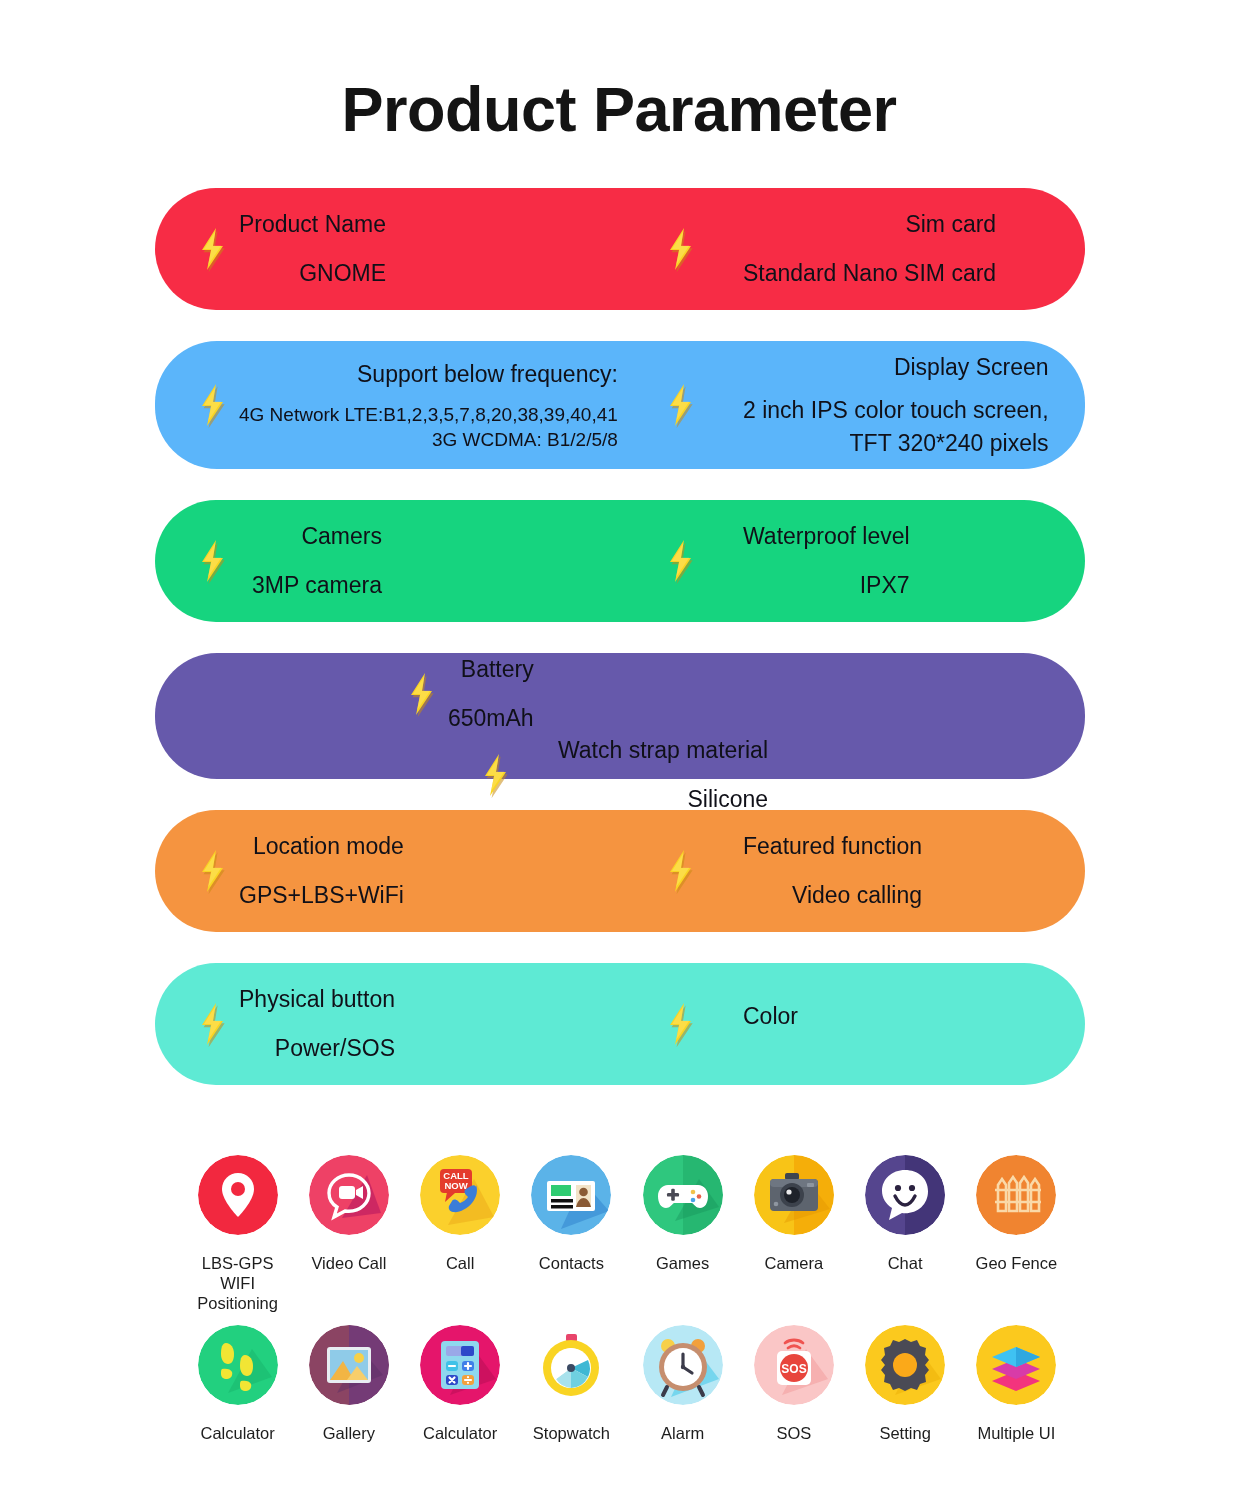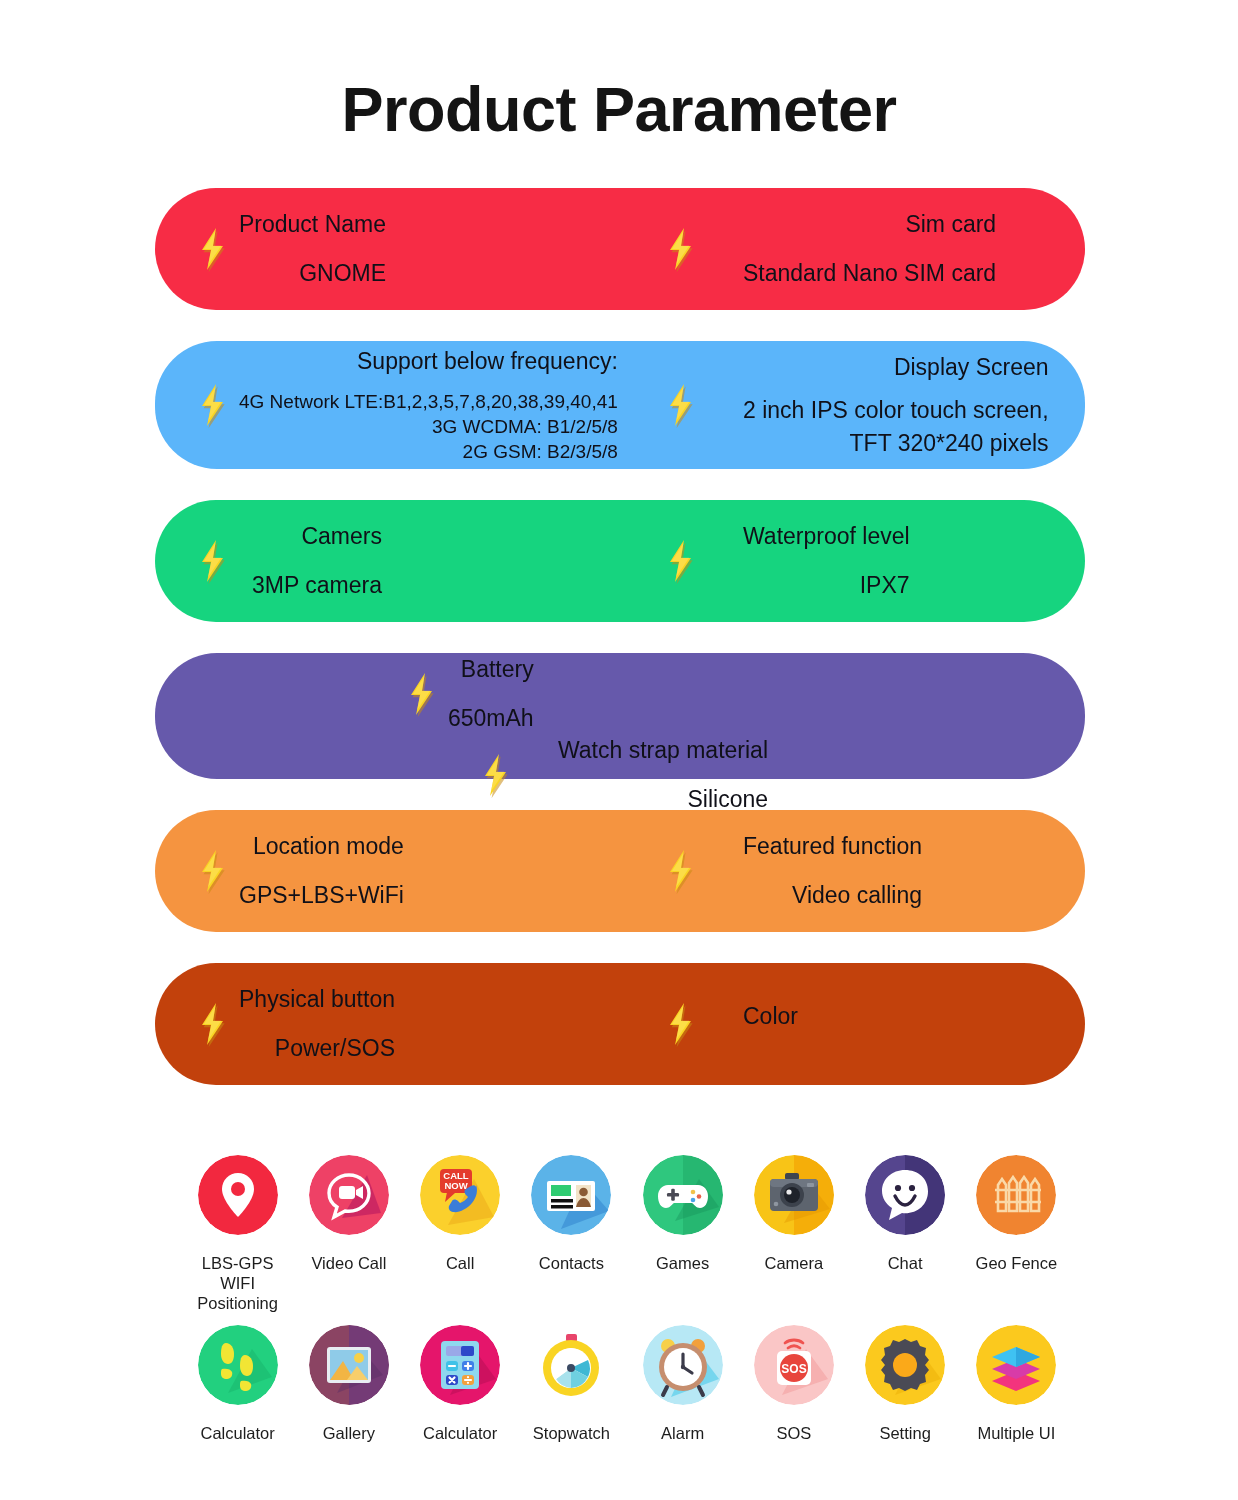--- a/index.html
+++ b/index.html
@@ -175,21 +175,20 @@
           <svg class="bolt" viewBox="0 0 30 46">
     <path d="M19 2 L5 24 H14 L10 44 L26 20 H16 Z" fill="#C98A12" opacity="0.55" transform="translate(1.6,2.2)"></path>
     <path d="M19 2 L5 24 H14 L10 44 L26 20 H16 Z" fill="#F9D423"></path>
     <path d="M19 2 L5 24 H14 L10 44 L26 20 H16 Z" fill="#FFE66B" opacity="0.5" transform="scale(0.82) translate(3.5,4)"></path>
   </svg>
           <div class="bar-text">
             <div class="bar-label">Support below frequency:</div>
             <div class="gap-sm"></div>
             <div class="bar-value small">4G Network LTE:B1,2,3,5,7,8,20,38,39,40,41</div>
             <div class="bar-value small">3G WCDMA: B1/2/5/8</div>
-            <div class="bar-value small">2G GSM: B2/3/5/8</div>
           </div>
         </div>
         <div class="bar-half right">
           <svg class="bolt" viewBox="0 0 30 46">
     <path d="M19 2 L5 24 H14 L10 44 L26 20 H16 Z" fill="#C98A12" opacity="0.55" transform="translate(1.6,2.2)"></path>
     <path d="M19 2 L5 24 H14 L10 44 L26 20 H16 Z" fill="#F9D423"></path>
     <path d="M19 2 L5 24 H14 L10 44 L26 20 H16 Z" fill="#FFE66B" opacity="0.5" transform="scale(0.82) translate(3.5,4)"></path>
   </svg>
           <div class="bar-text">
             <div class="bar-label">Display Screen</div>
@@ -270,21 +269,21 @@
     <path d="M19 2 L5 24 H14 L10 44 L26 20 H16 Z" fill="#F9D423"></path>
     <path d="M19 2 L5 24 H14 L10 44 L26 20 H16 Z" fill="#FFE66B" opacity="0.5" transform="scale(0.82) translate(3.5,4)"></path>
   </svg>
           <div class="bar-text">
             <div class="bar-label">Featured function</div>
             <div class="gap-md"></div>
             <div class="bar-value">Video calling</div>
           </div>
         </div>
       </div>
-      <div class="spec-bar r6" style="background: #c2410c;">
+      <div class="spec-bar r6" style="background: #5eead4;">
         <div class="bar-half left">
           <svg class="bolt" viewBox="0 0 30 46">
     <path d="M19 2 L5 24 H14 L10 44 L26 20 H16 Z" fill="#C98A12" opacity="0.55" transform="translate(1.6,2.2)"></path>
     <path d="M19 2 L5 24 H14 L10 44 L26 20 H16 Z" fill="#F9D423"></path>
     <path d="M19 2 L5 24 H14 L10 44 L26 20 H16 Z" fill="#FFE66B" opacity="0.5" transform="scale(0.82) translate(3.5,4)"></path>
   </svg>
           <div class="bar-text">
             <div class="bar-label">Physical button</div>
             <div class="gap-md"></div>
             <div class="bar-value">Power/SOS</div>

